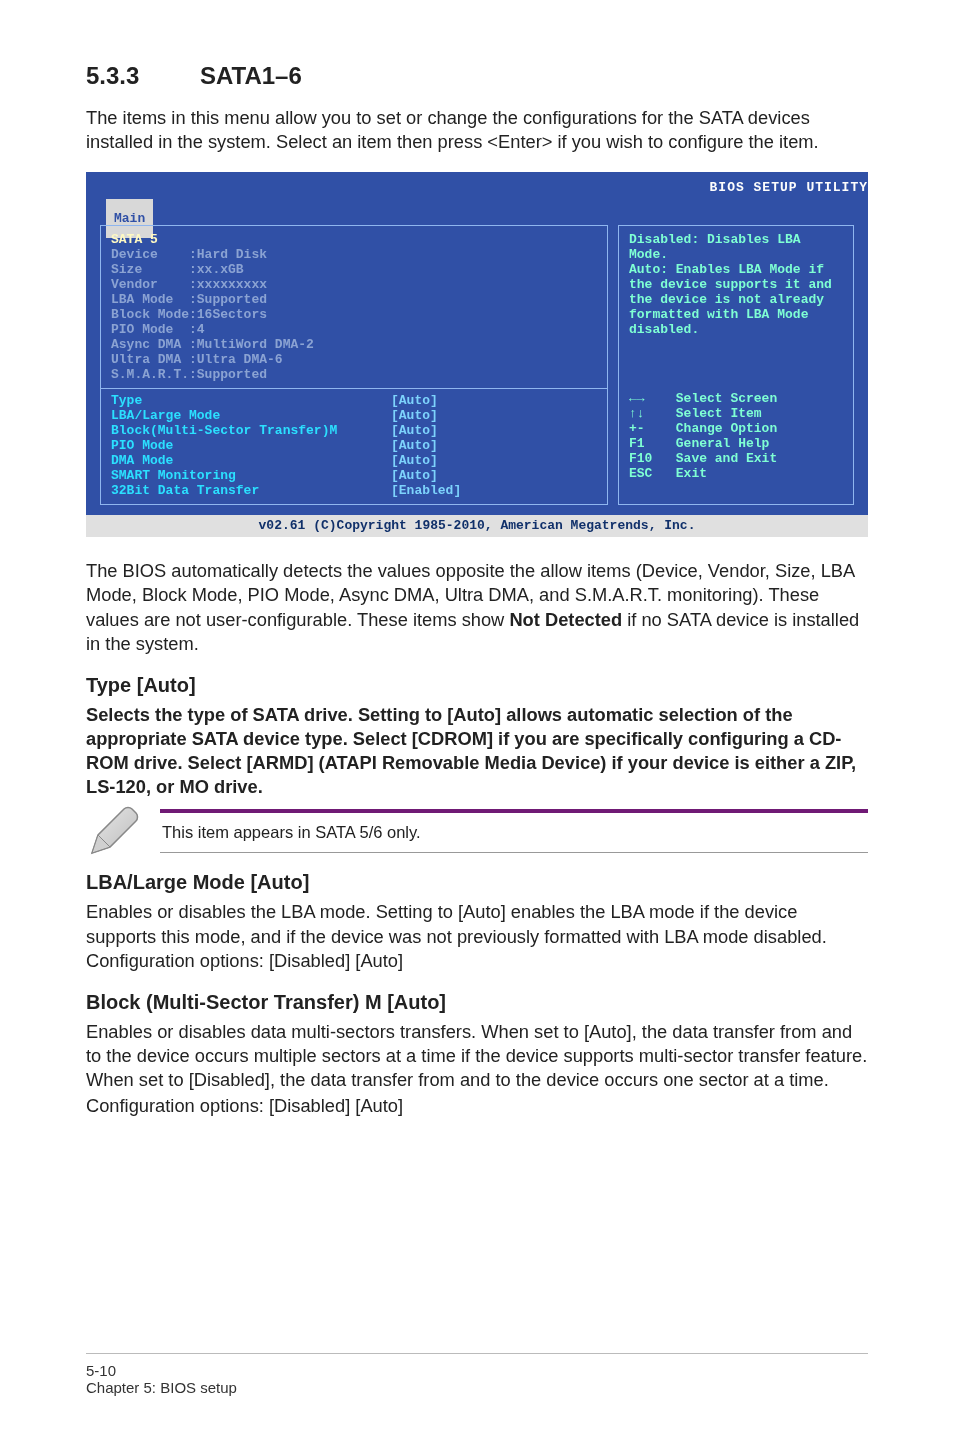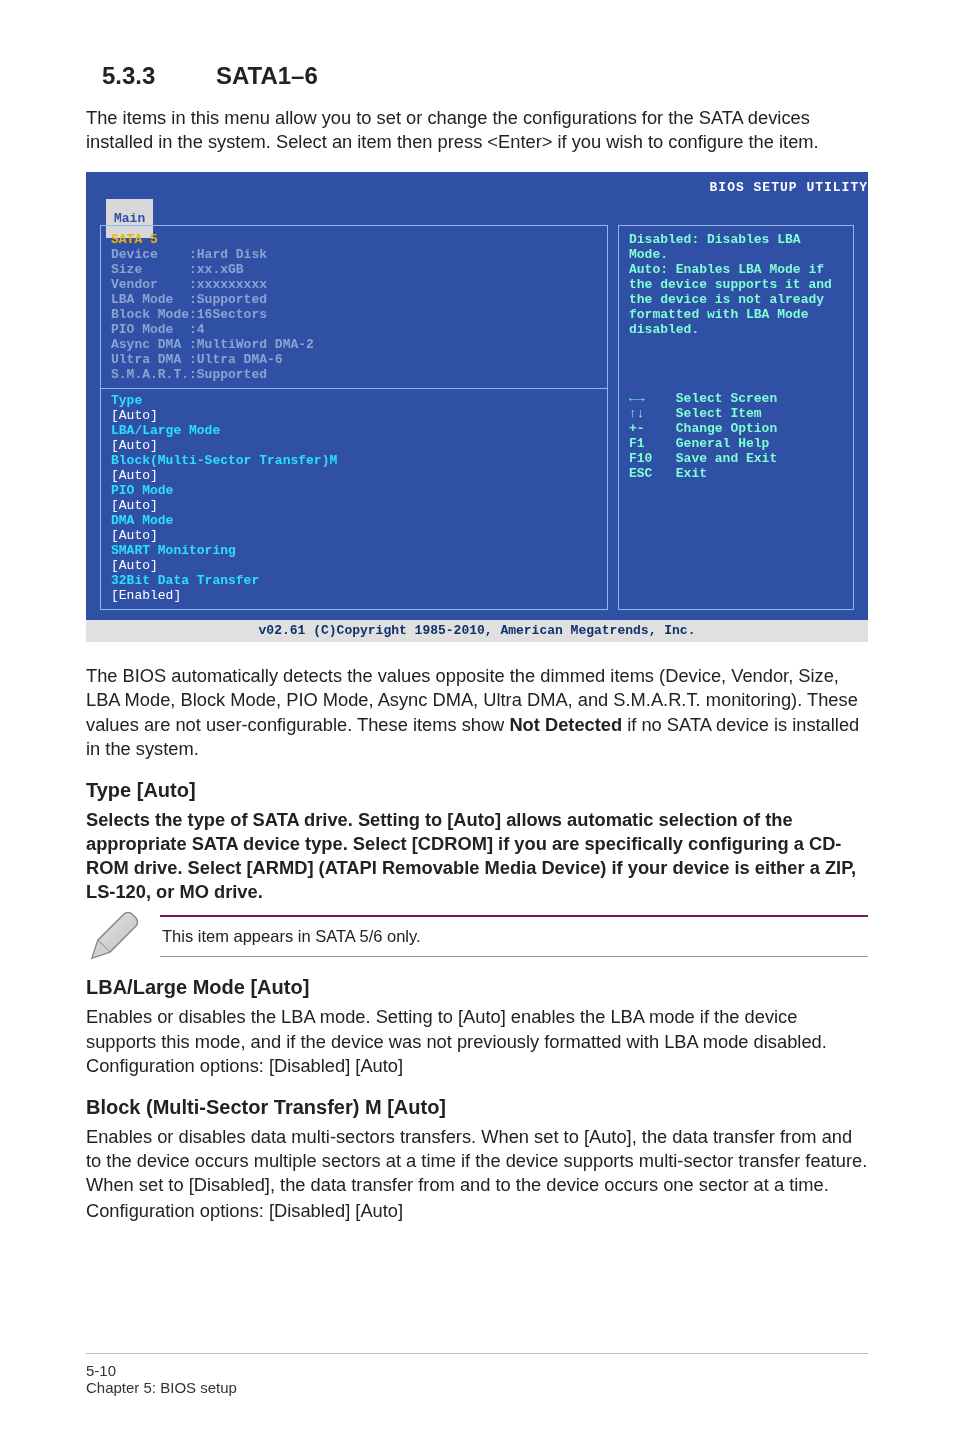--- a/index.html
+++ b/index.html
@@ -13,21 +13,21 @@
     position: relative;
   }
   .page {
     padding: 62px 86px 0 86px;
   }
   .h-section {
     font-weight: bold;
     font-size: 24px;
     margin: 0 0 16px 0;
   }
-  .h-section .num { display:inline-block; width: 114px; margin-left: 16px; }
+  .h-section .num { display:inline-block; width: 114px; }
   .para {
     font-size: 18.3px;
     line-height: 1.32;
     margin: 0 0 18px 0;
   }
   .h-sub {
     font-weight: bold;
     font-size: 20px;
     margin: 12px 0 6px 0;
   }
@@ -71,23 +71,23 @@
   .pane-left {
     flex: 1 1 auto;
   }
   .pane-right {
     width: 236px;
     color: #7fffd4;
     font-weight: bold;
   }
   .bios-line { white-space: pre; color: #889ecc; font-weight: bold; }
   .grey { color:#8ba3d3; }
-  .opt-row { display:flex;flex-direction:column; }
+  .opt-row { display:flex; }
   .opt-label { width: 280px; color:#2be0ff; font-weight:bold; }
-  .opt-val { color:#ffffff; font-weight:normal; }
+  .opt-val { color:#7dd3fc; font-weight:bold; }
   .help-line { white-space: pre; }
   .bios-footer {
     background: #e0e0e0;
     color: #10306a;
     font-weight: bold;
     text-align: center;
     padding: 3px 0 4px 0;
     font-family: "Courier New", Courier, monospace;
     font-size: 13px;
   }
@@ -101,21 +101,21 @@
   }
   .note .icon {
     width: 56px;
     height: 56px;
     flex: 0 0 56px;
     position: relative;
   }
   .note .icon svg { width:56px; height:56px; }
   .note .body {
     flex: 1;
-    border-top: 2px solid #701a75;
+    border-top: 4px solid #701a75;
     border-bottom: 1px solid #999;
     padding: 10px 2px;
     font-size: 16.5px;
   }
 
   
   .foot {
     position: absolute;
     bottom: 42px;
     left: 86px;
@@ -147,21 +147,21 @@
   <div class="bios">
     <div class="bios-titlebar">
       <span class="title-text">BIOS SETUP UTILITY</span>
     </div>
     <div class="bios-tabrow">
       <span class="bios-tab">Main</span>
     </div>
     <div class="bios-body">
       <div class="pane pane-left">
         <div class="left-block">
-          <div class="bios-line" style="color:#eab308;">SATA 5</div>
+          <div class="bios-line" style="color:#fef9c3;">SATA 5</div>
           <div class="bios-line grey">Device    :Hard Disk</div>
           <div class="bios-line grey">Size      :xx.xGB</div>
           <div class="bios-line grey">Vendor    :xxxxxxxxx</div>
           <div class="bios-line grey">LBA Mode  :Supported</div>
           <div class="bios-line grey">Block Mode:16Sectors</div>
           <div class="bios-line grey">PIO Mode  :4</div>
           <div class="bios-line grey">Async DMA :MultiWord DMA-2</div>
           <div class="bios-line grey">Ultra DMA :Ultra DMA-6</div>
           <div class="bios-line grey">S.M.A.R.T.:Supported</div>
         </div>
@@ -204,21 +204,21 @@
         <div class="help-line">+-    Change Option</div>
         <div class="help-line">F1    General Help</div>
         <div class="help-line">F10   Save and Exit</div>
         <div class="help-line">ESC   Exit</div>
       </div>
     </div>
     <div class="bios-footer">v02.61 (C)Copyright 1985-2010, American Megatrends, Inc.</div>
   </div>
 
   <p class="para">
-    <span>The BIOS automatically detects the values opposite the dimmed items (Device, Vendor, Size, LBA Mode, Block Mode, PIO Mode, Async DMA, Ultra DMA, and S.M.A.R.T. monitoring). These values are not user-configurable. These items show </span><b>Not Detected</b><span> if no SATA device is installed in the system.</span>
+    <span>The BIOS automatically detects the values opposite the allow items (Device, Vendor, Size, LBA Mode, Block Mode, PIO Mode, Async DMA, Ultra DMA, and S.M.A.R.T. monitoring). These values are not user-configurable. These items show </span><b>Not Detected</b><span> if no SATA device is installed in the system.</span>
   </p>
 
   <div class="h-sub">Type [Auto]</div>
   <p class="para" style="margin-bottom:2px;font-weight:bold;">Selects the type of SATA drive. Setting to [Auto] allows automatic selection of the appropriate SATA device type. Select [CDROM] if you are specifically configuring a CD-ROM drive. Select [ARMD] (ATAPI Removable Media Device) if your device is either a ZIP, LS-120, or MO drive.</p>
 
   <div class="note">
     <div class="icon">
       <svg viewBox="0 0 56 56">
         <defs>
           <linearGradient id="g" x1="0" y1="0" x2="1" y2="1">

